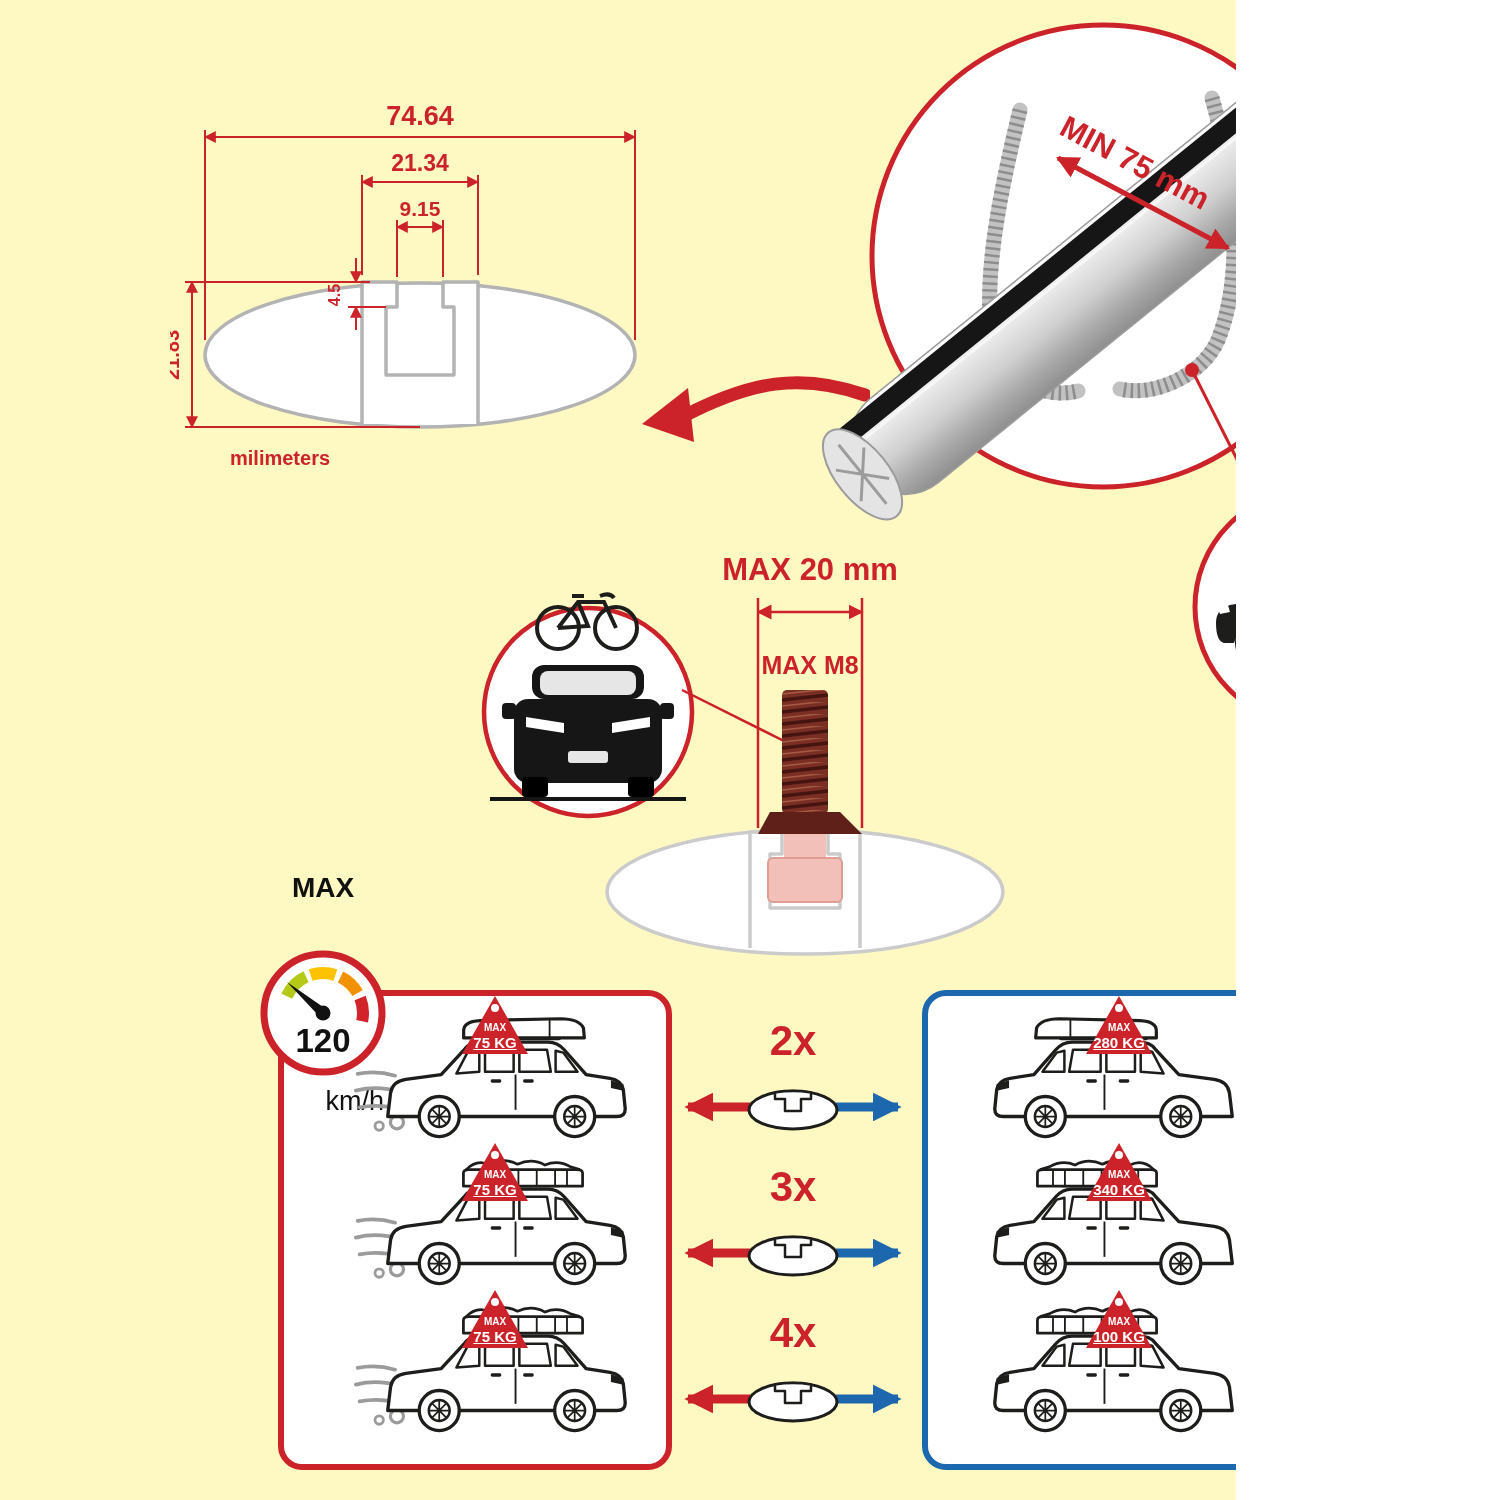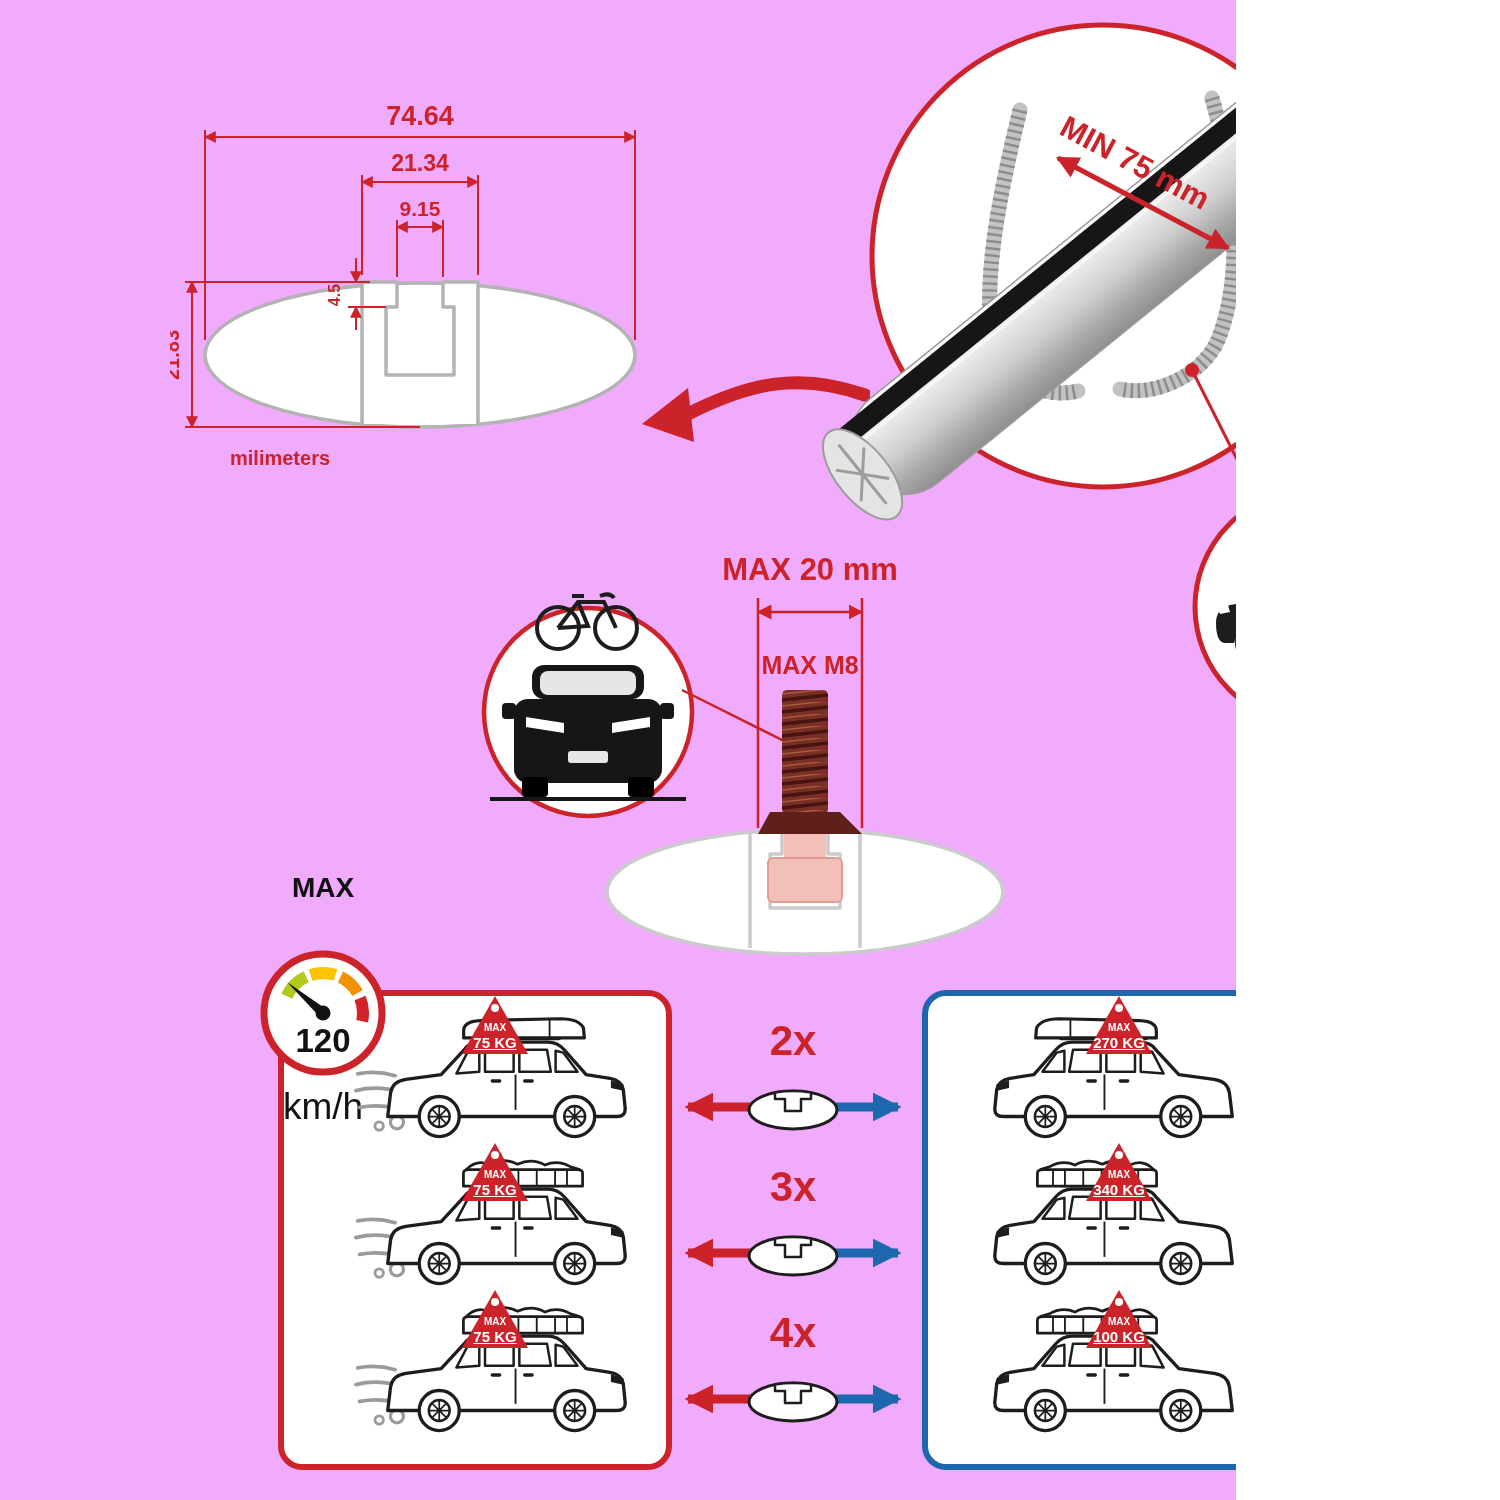--- a/index.html
+++ b/index.html
@@ -1,27 +1,27 @@
 <!DOCTYPE html>
 <html><head>
 <meta charset="utf-8">
 <style>
   html,body{margin:0;padding:0;background:#fff;}
-  .canvas{position:relative;width:1236px;height:1500px;background:#f0abfc;overflow:hidden;
+  .canvas{position:relative;width:1236px;height:1500px;background:#fef9c3;overflow:hidden;
           font-family:"Liberation Sans",sans-serif;color:#1d1d1b;}
   .abs{position:absolute;}
   .red-box{border:6px solid #cc2229;border-radius:24px;background:#fff;}
   .blue-box{border:6px solid #1c67ad;border-radius:24px;background:#fff;}
   .pennant{width:66px;height:58px;background:#cc2229;color:#fff;text-align:center;font-weight:700;
            clip-path:polygon(50% 0,100% 100%,0 100%);}
   .p-hole{position:absolute;left:29px;top:8px;width:8px;height:8px;border-radius:50%;background:#fff;}
   .p-max{padding-top:26px;font-size:10px;line-height:1.15;}
   .p-wt{font-size:15px;line-height:1.2;text-decoration:underline;}
   .gauge-label{font-size:28px;font-weight:700;text-align:center;color:#111;}
-  .gauge-unit{font-size:37px;font-weight:500;text-align:center;color:#111;}
+  .gauge-unit{font-size:27px;font-weight:500;text-align:right;color:#111;}
   .park-square{background:#1c67ad;border:3px solid #fff;box-shadow:0 0 0 3px #1c67ad;border-radius:12px;
                display:flex;align-items:center;justify-content:center;color:#fff;font-size:58px;font-weight:700;}
   .park-suffix{color:#1c67ad;font-size:36px;font-weight:700;margin-top:46px;}
   svg text{font-family:"Liberation Sans",sans-serif;}
 </style>
 </head>
 <body>
 
 <div class="canvas">
 
@@ -269,21 +269,21 @@
   <div class="abs" style="left:968px;top:996px;width:300px;height:155px;">
     <svg width="300" height="155" viewBox="0 0 300 155">
       <g transform="translate(300,0) scale(-1,1)">
         <use href="#car-body" x="20" y="28" width="268" height="124"></use>
         <use href="#cargo-box" x="108" y="18" width="128" height="26"></use>
       </g>
     </svg>
     <div class="abs pennant" style="left:118px;top:0px;">
       <div class="p-hole"></div>
       <div class="p-max">MAX</div>
-      <div class="p-wt">270 KG</div>
+      <div class="p-wt">280 KG</div>
     </div>
   </div>
   <div class="abs" style="left:968px;top:1143px;width:300px;height:155px;">
     <svg width="300" height="155" viewBox="0 0 300 155">
       <g transform="translate(300,0) scale(-1,1)">
         <use href="#car-body" x="20" y="28" width="268" height="124"></use>
         <use href="#cargo-basket" x="106" y="12" width="130" height="33"></use>
       </g>
     </svg>
     <div class="abs pennant" style="left:118px;top:0px;">

